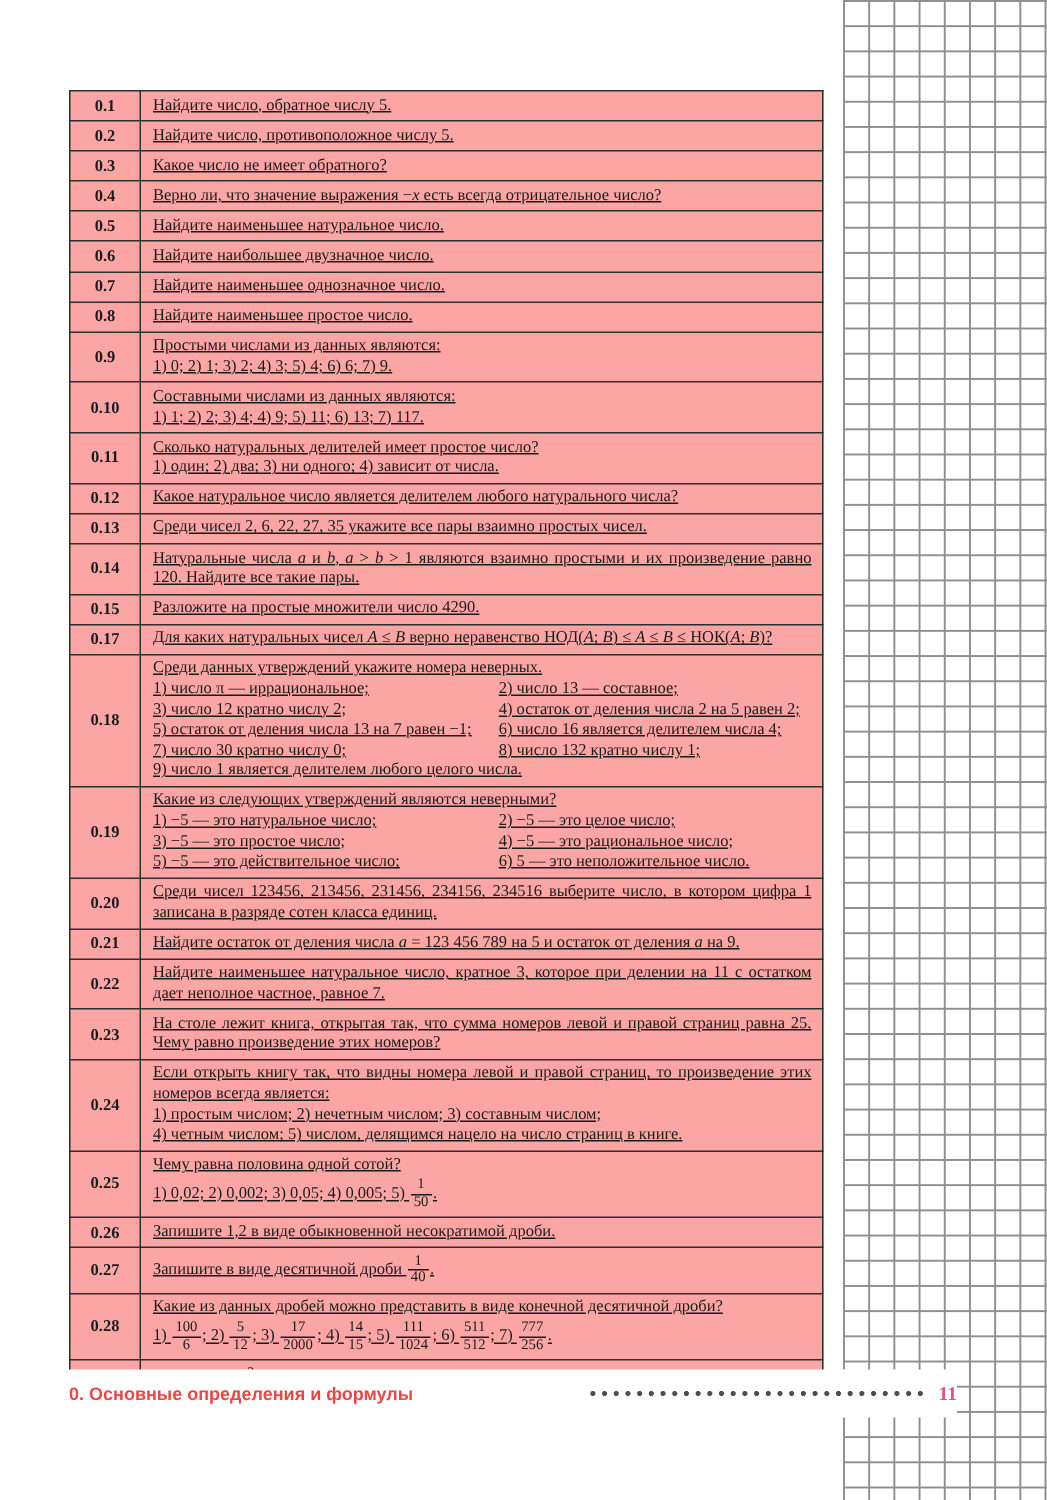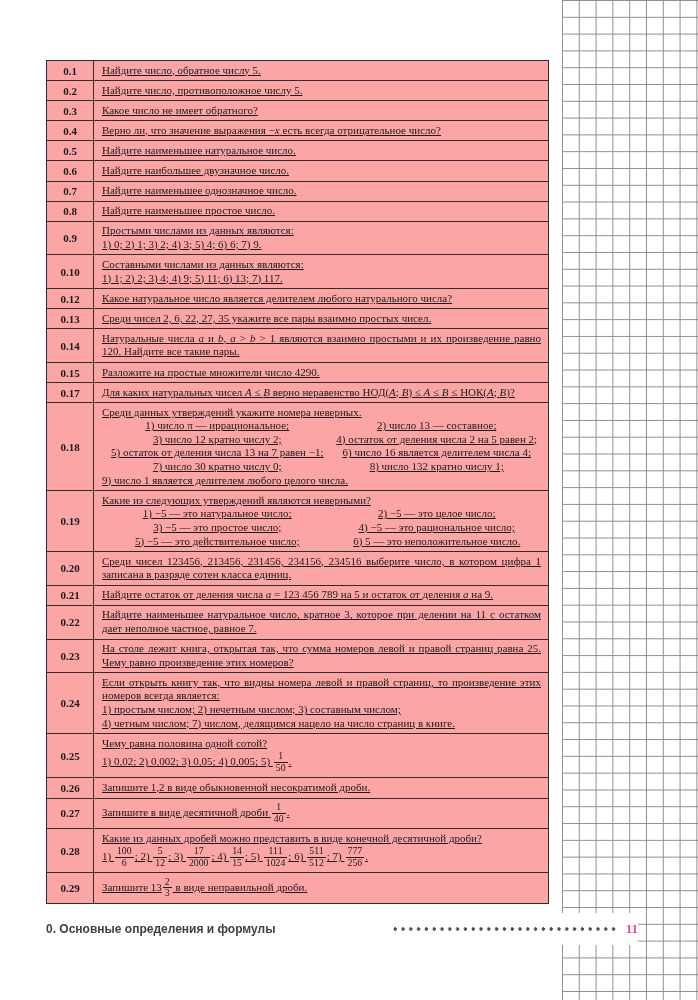--- a/index.html
+++ b/index.html
@@ -39,21 +39,21 @@
     font-size:11px;
     padding:2px 3px;
   }
   td.body {
     font-size:11px;
     line-height:13.6px;
     padding:2.5px 7px 3px 8px;
     text-decoration:underline;
   }
   .line { text-align:justify; }
-  .line.cols { display:flex; text-align:center; }
+  .line.cols { display:flex; text-align:left; }
   .line.cols > div:first-child { width:52.5%; flex:none; }
   .line.cols > div:last-child { flex:1; }
   i { font-style:italic; }
   
   .frac {
     display:inline-flex; flex-direction:column;
     vertical-align:middle;
     text-align:center;
     font-size:9.8px; line-height:1.08;
     margin:1px 1px;
@@ -62,21 +62,21 @@
   .frac .fd { padding:0 2px; }
   
   .footer {
     position:absolute; left:46px; top:913px; width:592px; height:32px;
     background:#ffffff;
     display:flex; align-items:center;
     z-index:2;
     font-family:"Liberation Sans", sans-serif;
   }
   .footer .section-title {
-    font-weight:bold; font-size:12px; color:#404040;
+    font-weight:bold; font-size:12px; color:#ef4444;
     white-space:nowrap;
   }
   .footer .spacer { flex:1; }
   .footer .dots {
     width:226px; height:6px; flex:none;
     background-image:radial-gradient(circle at 2.2px 3px, #4d4d4d 1.5px, transparent 1.9px);
     background-size:7.8px 6px;
     background-repeat:repeat-x;
     margin-right:7px;
   }
@@ -148,20 +148,27 @@
         </td>
       </tr>
       <tr>
         <td class="num">0.10</td>
         <td class="body">
           <div class="line">Составными числами из данных являются:</div>
           <div class="line">1) 1; 2) 2; 3) 4; 4) 9; 5) 11; 6) 13; 7) 117.</div>
         </td>
       </tr>
       <tr>
+        <td class="num">0.11</td>
+        <td class="body">
+          <div class="line">Сколько натуральных делителей имеет простое число?</div>
+          <div class="line">1) один; 2) два; 3) ни одного; 4) зависит от числа.</div>
+        </td>
+      </tr>
+      <tr>
         <td class="num">0.12</td>
         <td class="body">
           <div class="line">Какое натуральное число является делителем любого натурального числа?</div>
         </td>
       </tr>
       <tr>
         <td class="num">0.13</td>
         <td class="body">
           <div class="line">Среди чисел 2, 6, 22, 27, 35 укажите все пары взаимно простых чисел.</div>
         </td>
@@ -247,21 +254,21 @@
         <td class="num">0.23</td>
         <td class="body">
           <div class="line">На столе лежит книга, открытая так, что сумма номеров левой и правой страниц равна 25. Чему равно произведение этих номеров?</div>
         </td>
       </tr>
       <tr>
         <td class="num">0.24</td>
         <td class="body">
           <div class="line">Если открыть книгу так, что видны номера левой и правой страниц, то произведение этих номеров всегда является:</div>
           <div class="line">1) простым числом; 2) нечетным числом; 3) составным числом;</div>
-          <div class="line">4) четным числом; 7) числом, делящимся нацело на число страниц в книге.</div>
+          <div class="line">4) четным числом; 5) числом, делящимся нацело на число страниц в книге.</div>
         </td>
       </tr>
       <tr>
         <td class="num">0.25</td>
         <td class="body">
           <div class="line">Чему равна половина одной сотой?</div>
           <div class="line">1) 0,02; 2) 0,002; 3) 0,05; 4) 0,005; 5) <span class="frac">
               <span class="fn">1</span>
               <span class="fd">50</span>
             </span>.</div>

